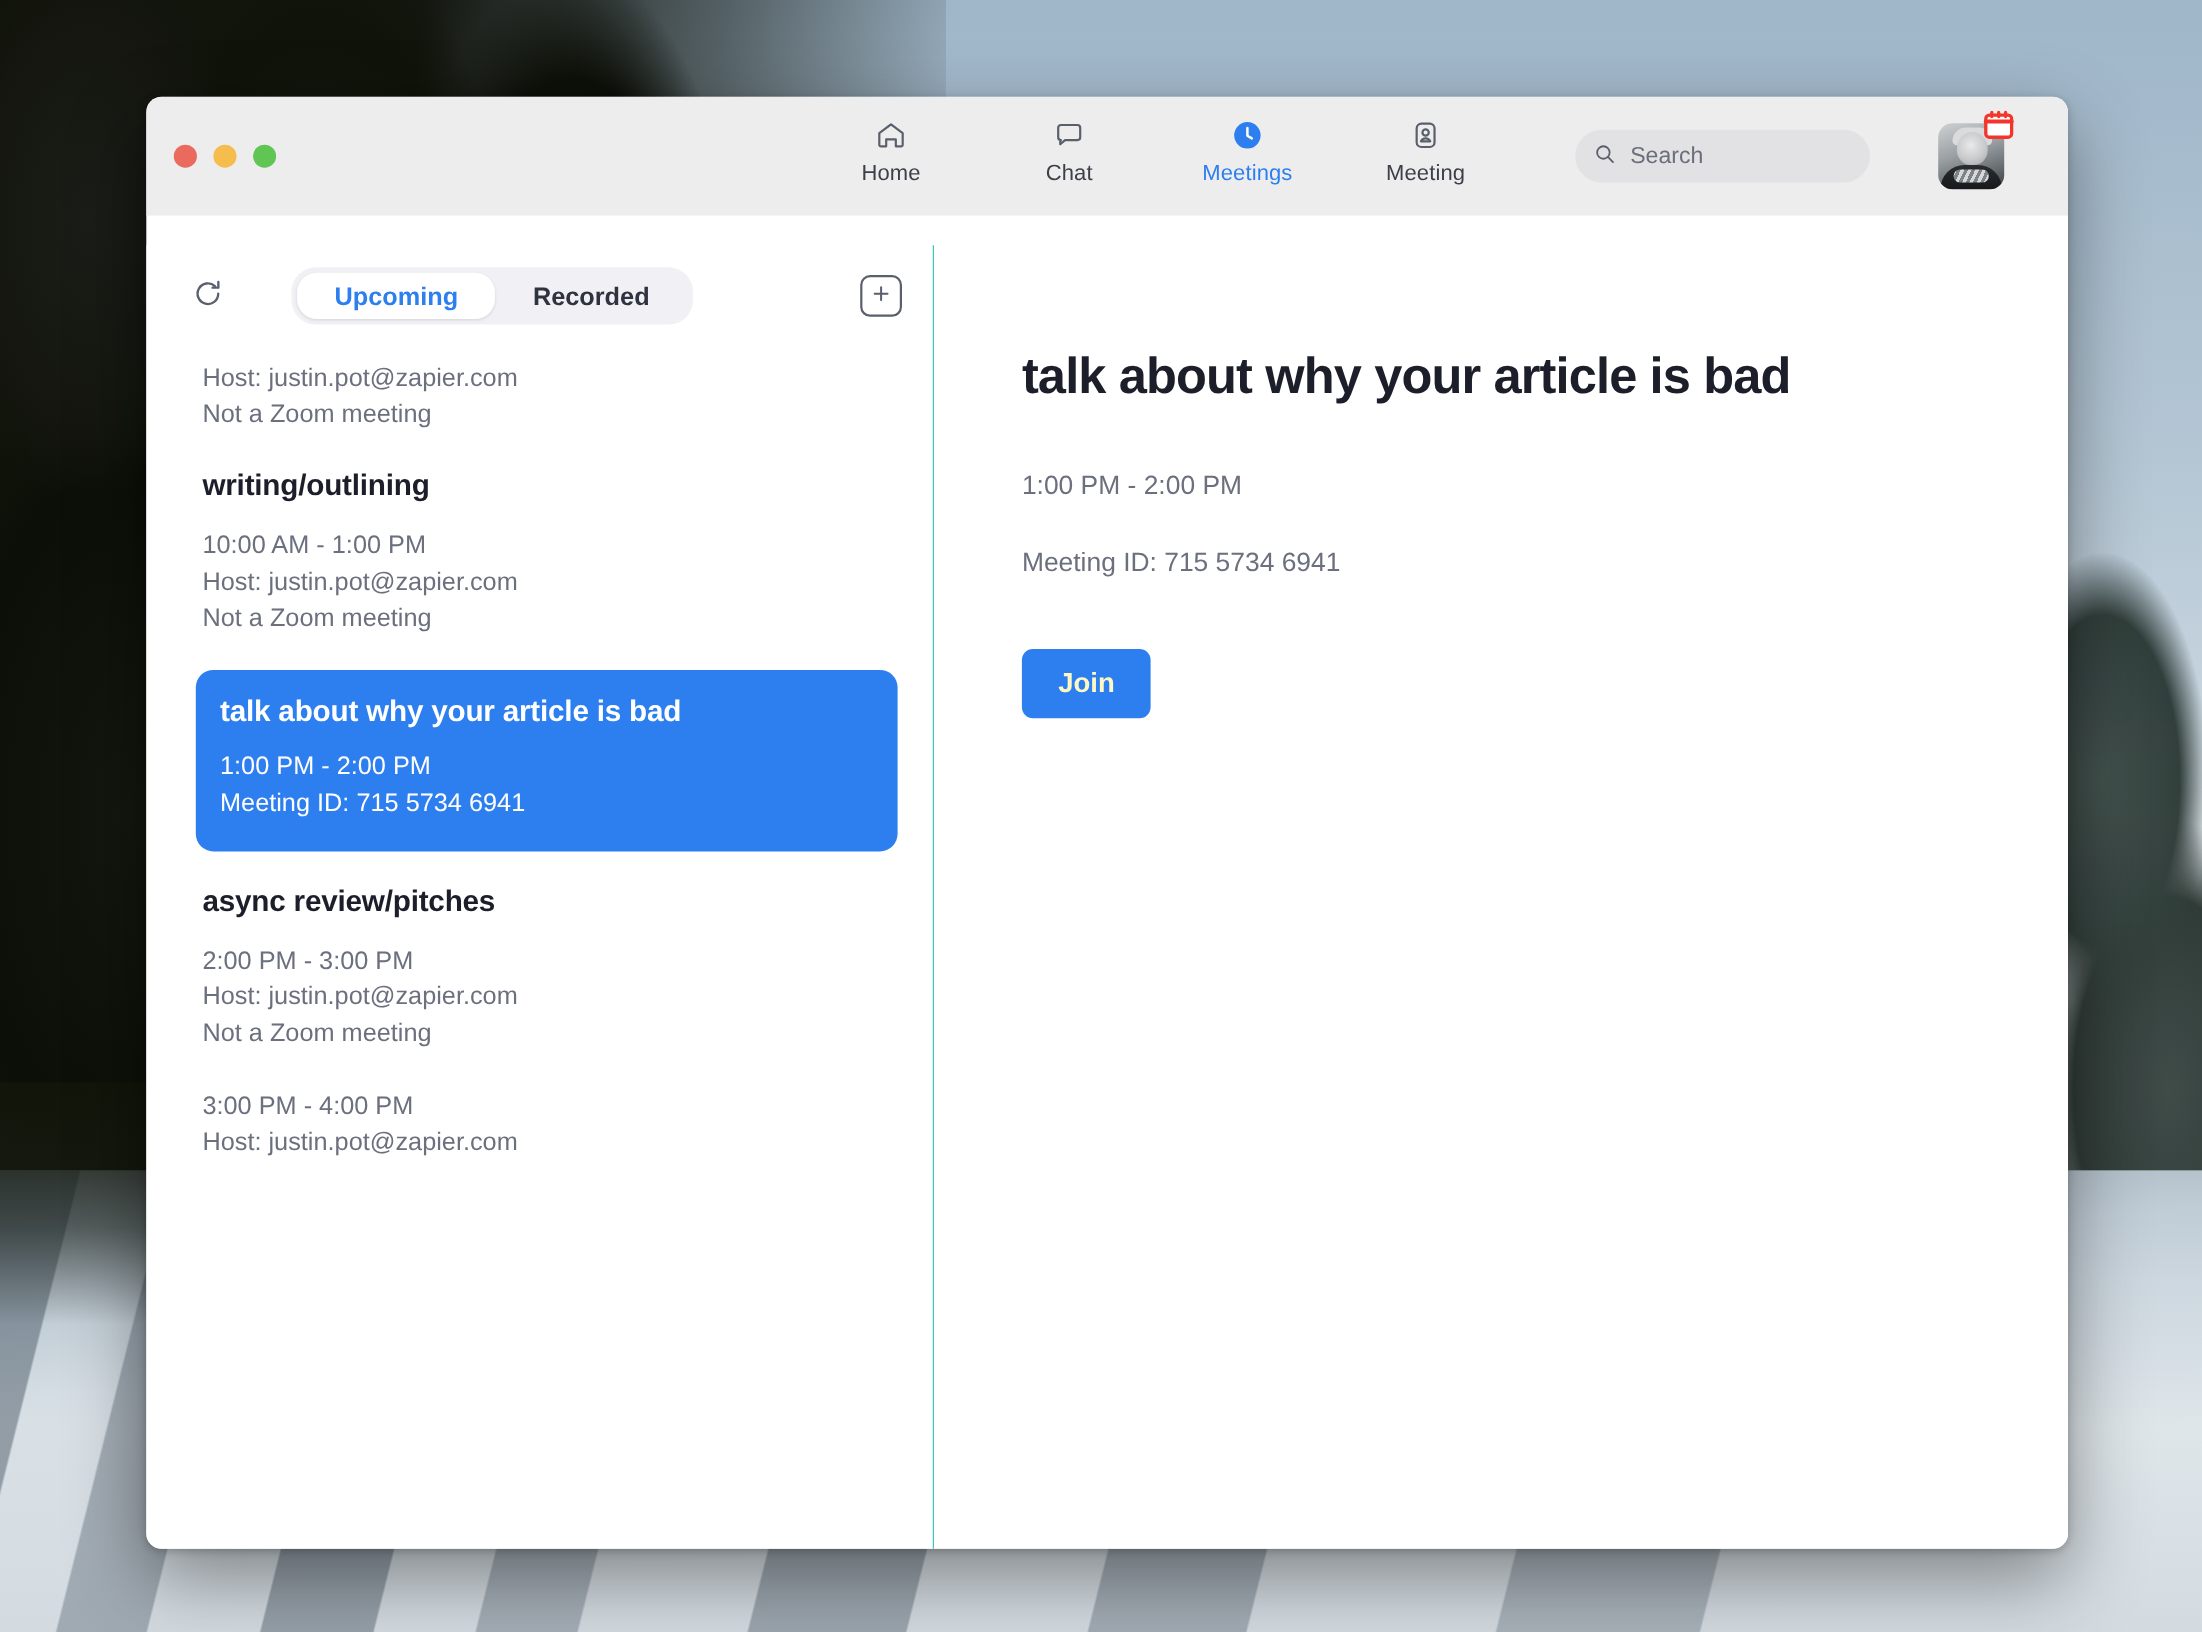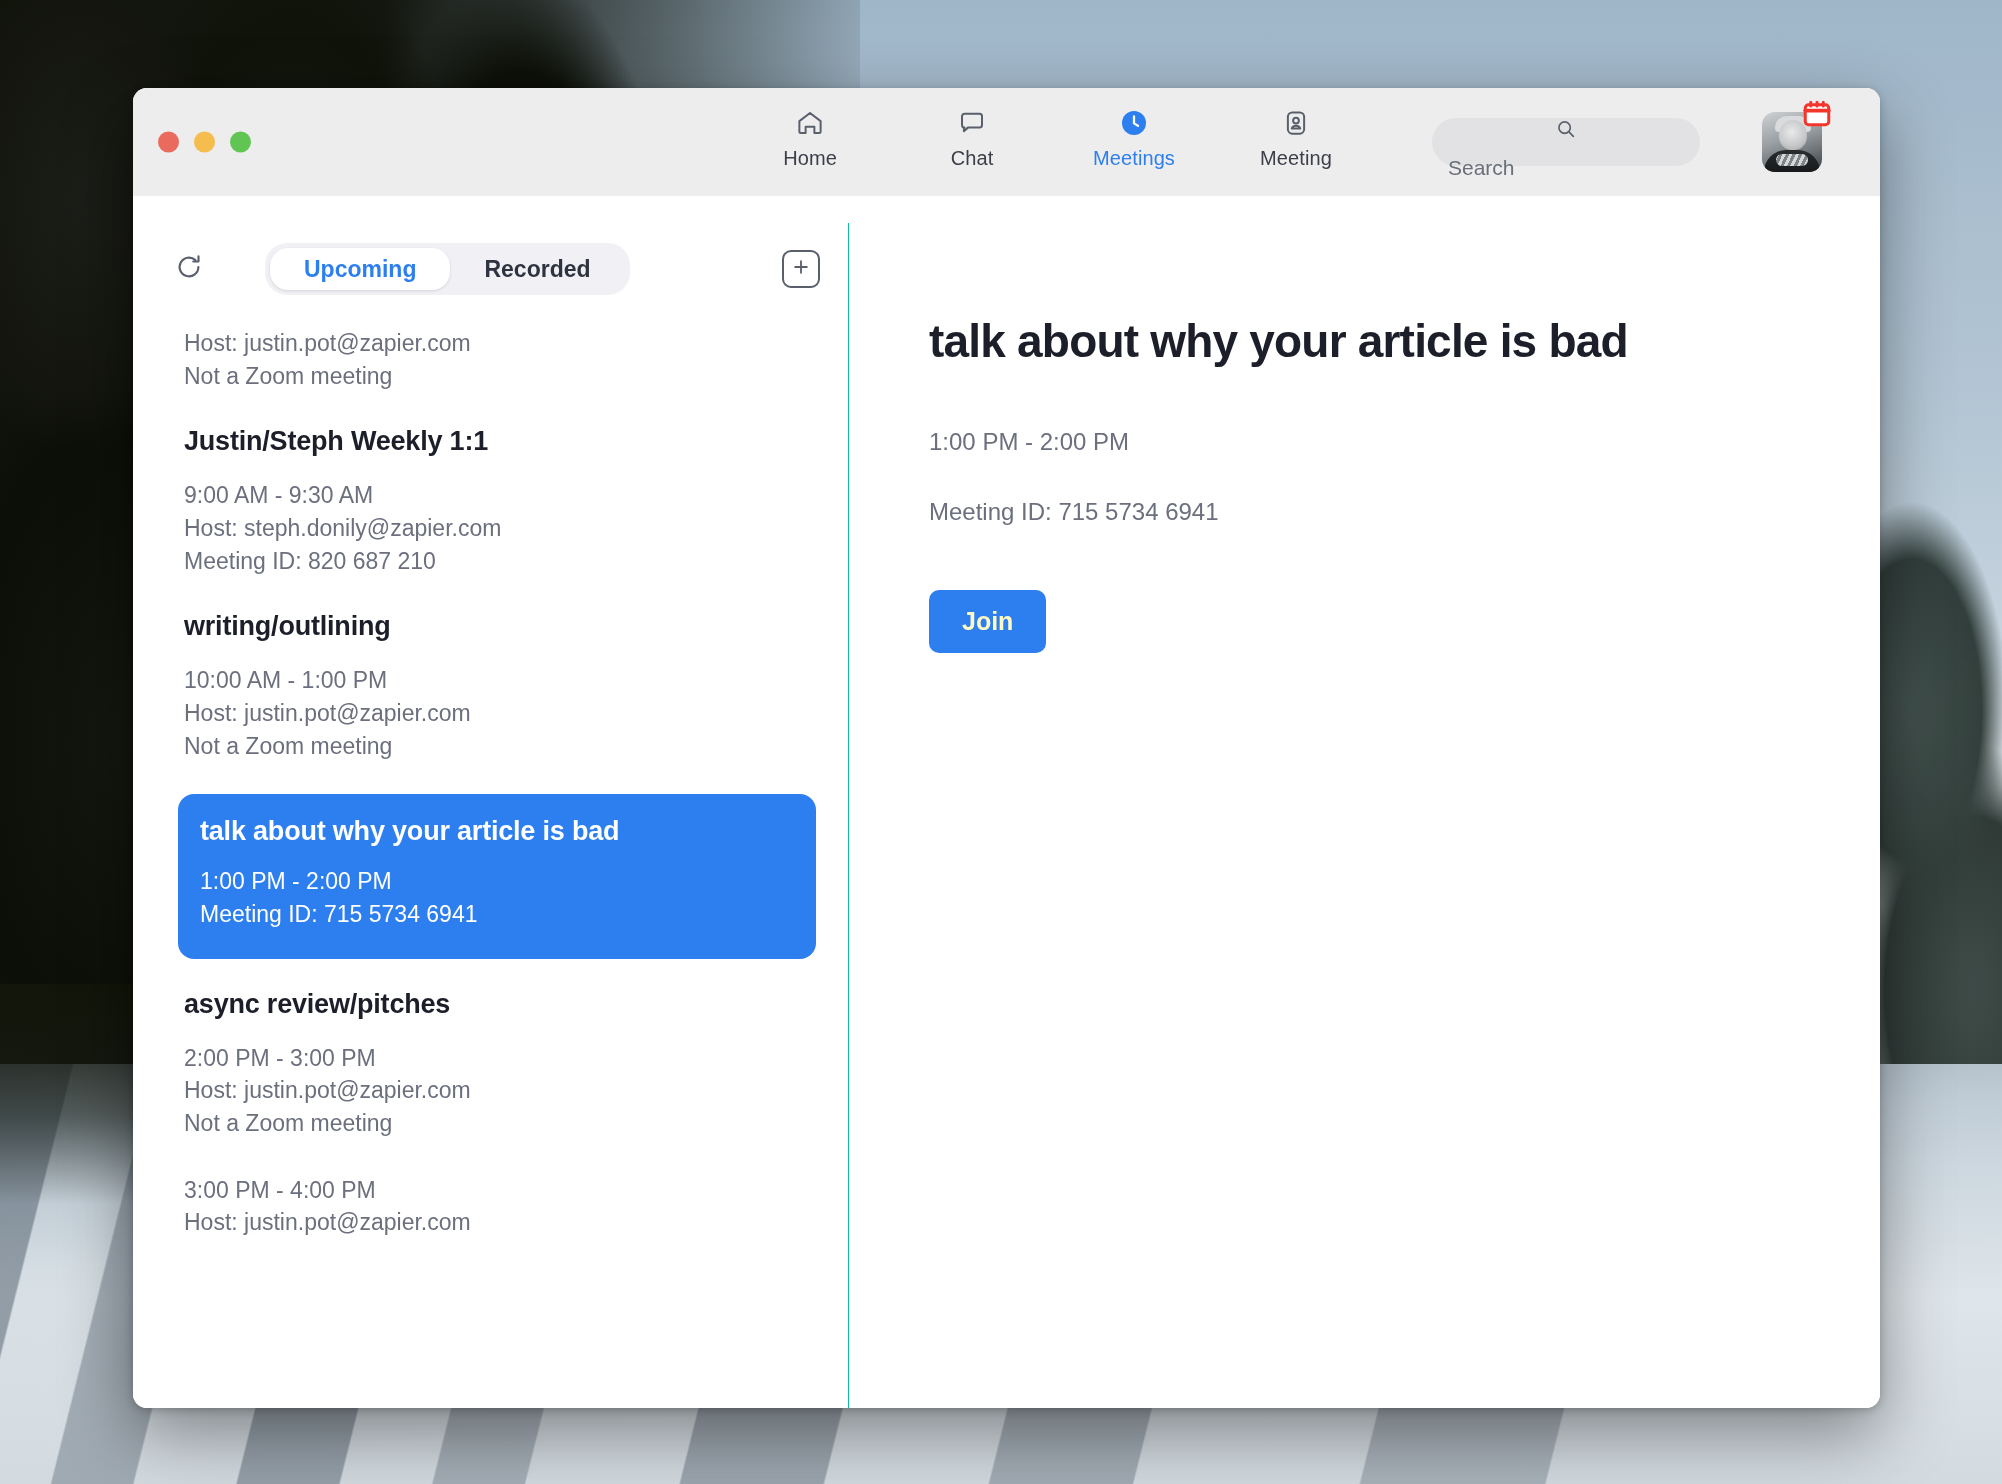--- a/index.html
+++ b/index.html
@@ -140,21 +140,20 @@
     top: 50%;
     transform: translateY(-50%);
     width: 268px;
     height: 48px;
     background: #e2e2e4;
     border-radius: 24px;
     display: flex;
     align-items: center;
     padding: 0 16px;
     gap: 12px;
-    flex-direction: column;
   }
   .search-input {
     border: none;
     outline: none;
     background: transparent;
     font-family: "Liberation Sans", sans-serif;
     font-size: 21px;
     color: #3c3f48;
     width: 100%;
   }
@@ -434,28 +433,20 @@
               </svg>
             </span>
           </div>
         </div>
 
         <div class="meeting-list" id="meeting-list">
             <div class="meeting">
               <div class="meeting-lines">
                 <div class="meeting-line">Host: justin.pot@zapier.com</div>
                 <div class="meeting-line">Not a Zoom meeting</div>
-              </div>
-            </div>
-            <div class="meeting">
-              <div class="meeting-title">Justin/Steph Weekly 1:1</div>
-              <div class="meeting-lines">
-                <div class="meeting-line">9:00 AM - 9:30 AM</div>
-                <div class="meeting-line">Host: steph.donily@zapier.com</div>
-                <div class="meeting-line">Meeting ID: 820 687 210</div>
               </div>
             </div>
             <div class="meeting">
               <div class="meeting-title">writing/outlining</div>
               <div class="meeting-lines">
                 <div class="meeting-line">10:00 AM - 1:00 PM</div>
                 <div class="meeting-line">Host: justin.pot@zapier.com</div>
                 <div class="meeting-line">Not a Zoom meeting</div>
               </div>
             </div>

